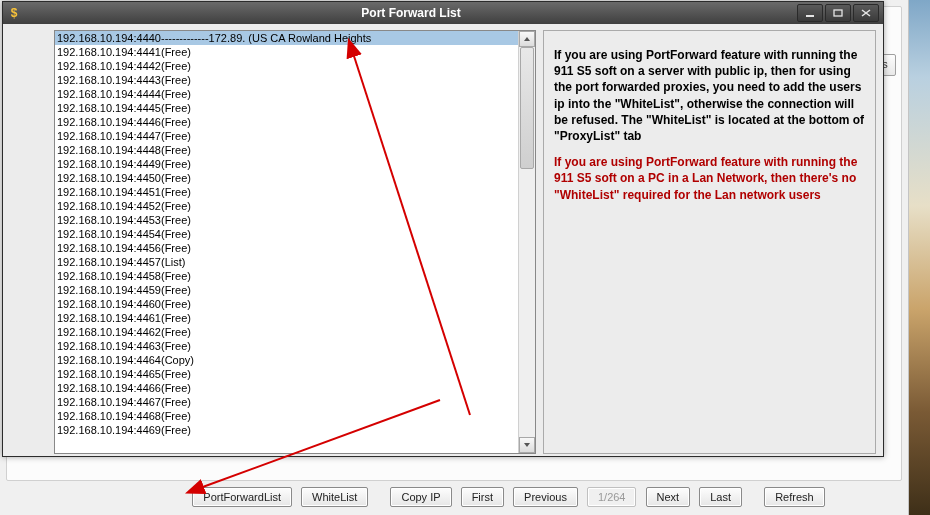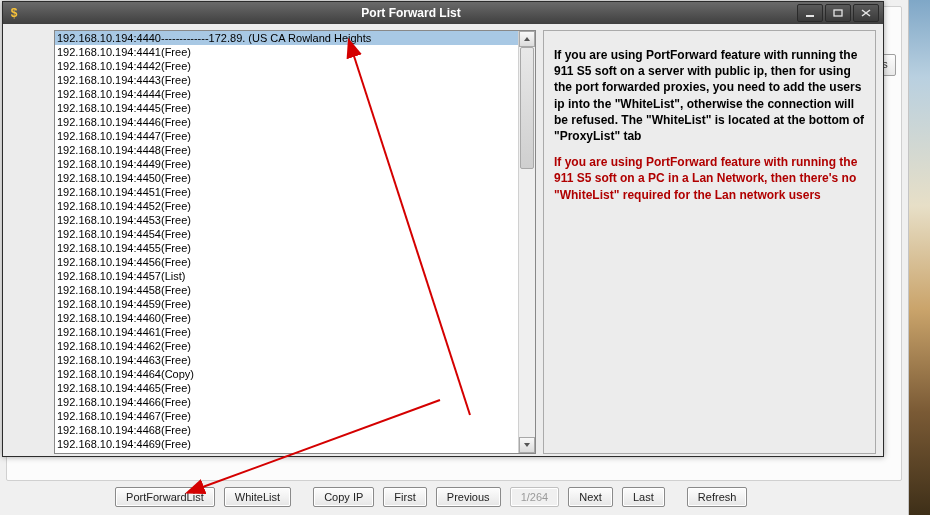--- a/index.html
+++ b/index.html
@@ -65,20 +65,21 @@
   .bottom-toolbar {
     position: absolute;
     left: 0;
     bottom: 0;
     width: 908px;
     height: 32px;
     background: #f0f0f0;
     padding-top: 4px;
     box-sizing: border-box;
     white-space: nowrap;
+    text-align: center;
   }
   .bottom-toolbar .spacer {
     display: inline-block;
     width: 112px;
   }
   .btn {
     display: inline-block;
     background: linear-gradient(#fdfdfd,#e6e6e6);
     border: 1px solid #8a8a8a;
     border-radius: 2px;
@@ -317,21 +318,20 @@
             <div class="list-row">192.168.10.194:4445(Free)</div>
             <div class="list-row">192.168.10.194:4446(Free)</div>
             <div class="list-row">192.168.10.194:4447(Free)</div>
             <div class="list-row">192.168.10.194:4448(Free)</div>
             <div class="list-row">192.168.10.194:4449(Free)</div>
             <div class="list-row">192.168.10.194:4450(Free)</div>
             <div class="list-row">192.168.10.194:4451(Free)</div>
             <div class="list-row">192.168.10.194:4452(Free)</div>
             <div class="list-row">192.168.10.194:4453(Free)</div>
             <div class="list-row">192.168.10.194:4454(Free)</div>
-            <div class="list-row">192.168.10.194:4455(Free)</div>
             <div class="list-row">192.168.10.194:4456(Free)</div>
             <div class="list-row">192.168.10.194:4457(List)</div>
             <div class="list-row">192.168.10.194:4458(Free)</div>
             <div class="list-row">192.168.10.194:4459(Free)</div>
             <div class="list-row">192.168.10.194:4460(Free)</div>
             <div class="list-row">192.168.10.194:4461(Free)</div>
             <div class="list-row">192.168.10.194:4462(Free)</div>
             <div class="list-row">192.168.10.194:4463(Free)</div>
             <div class="list-row">192.168.10.194:4464(Copy)</div>
             <div class="list-row">192.168.10.194:4465(Free)</div>

